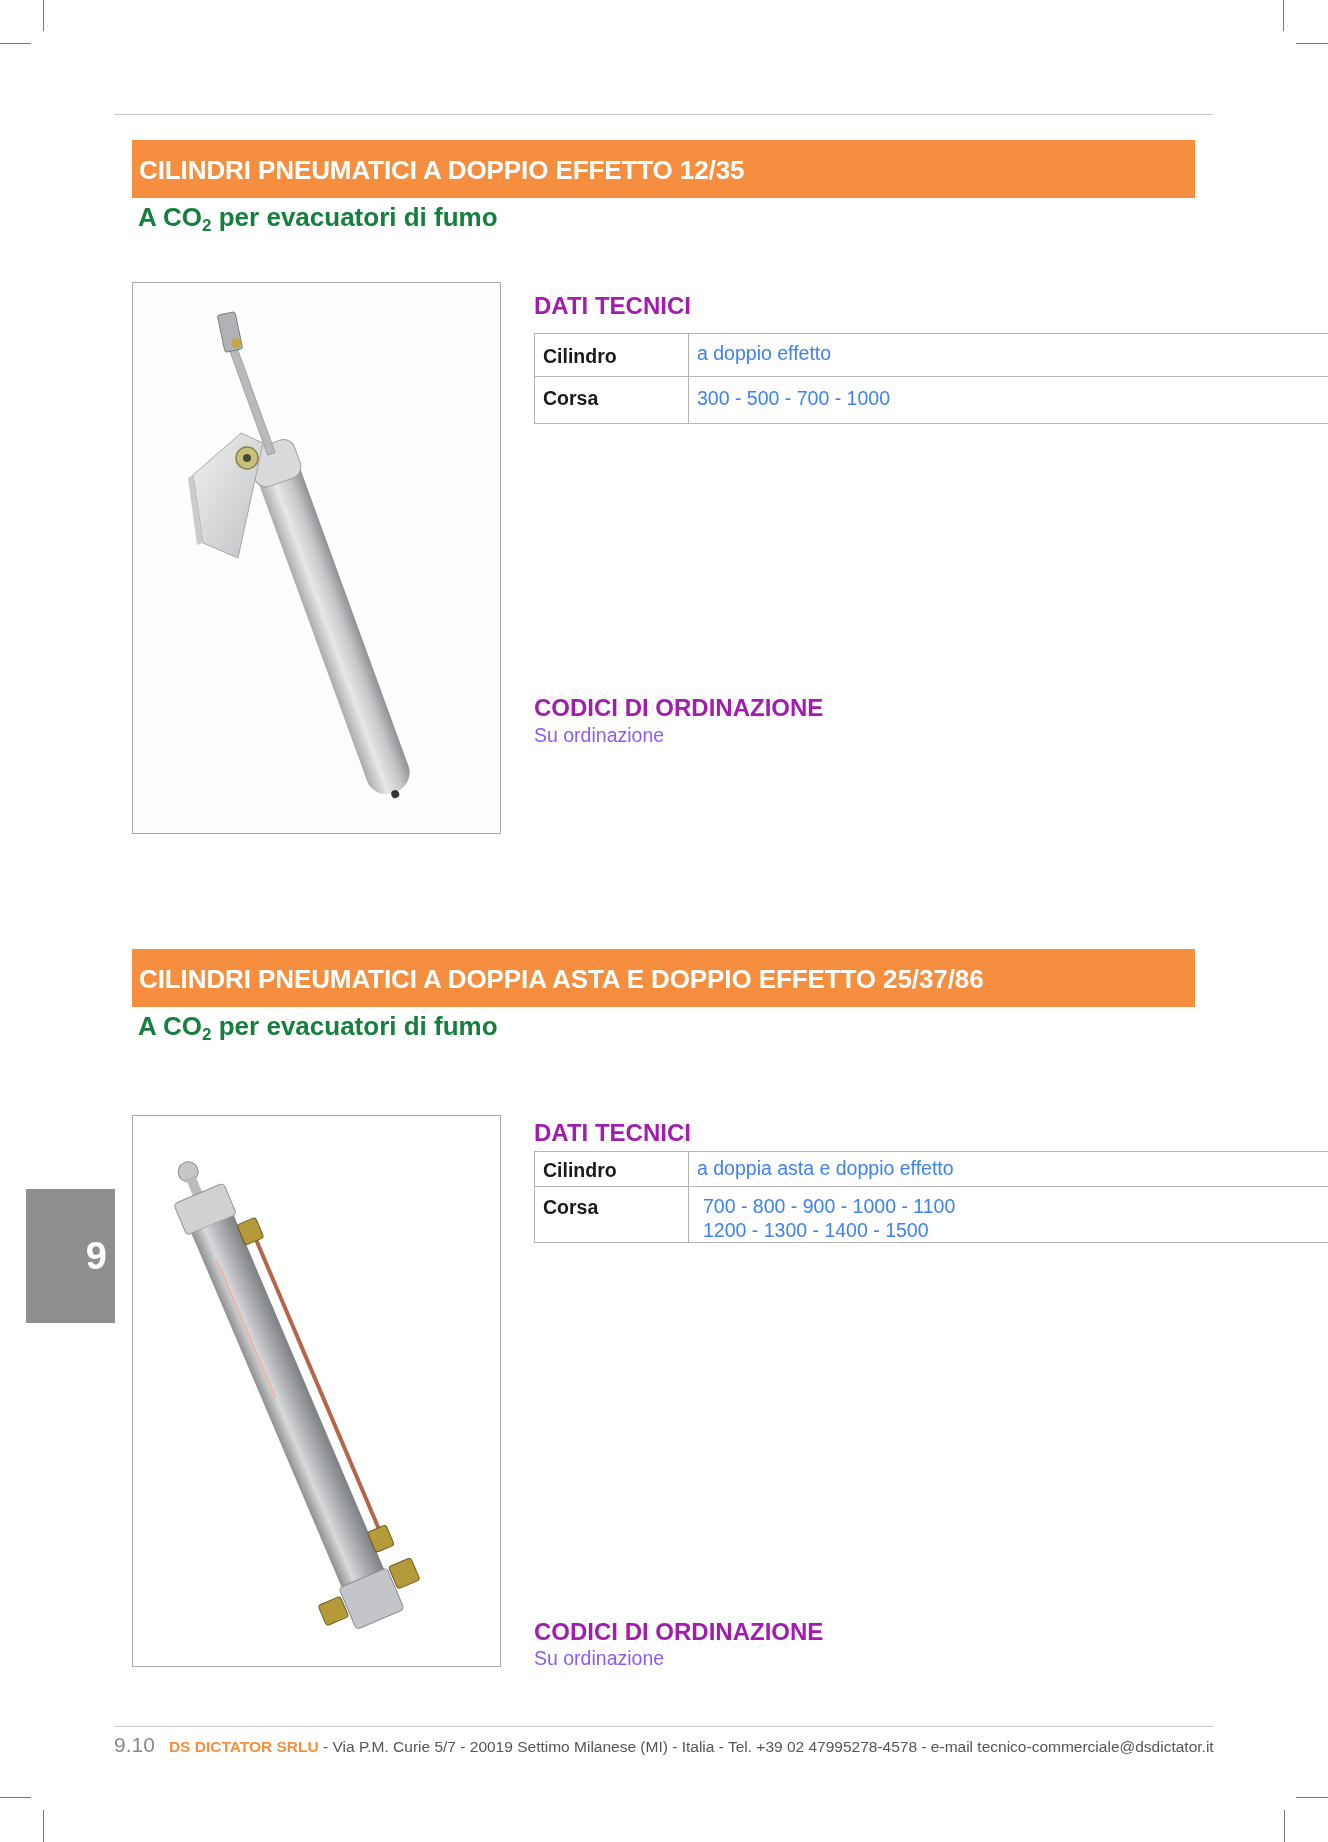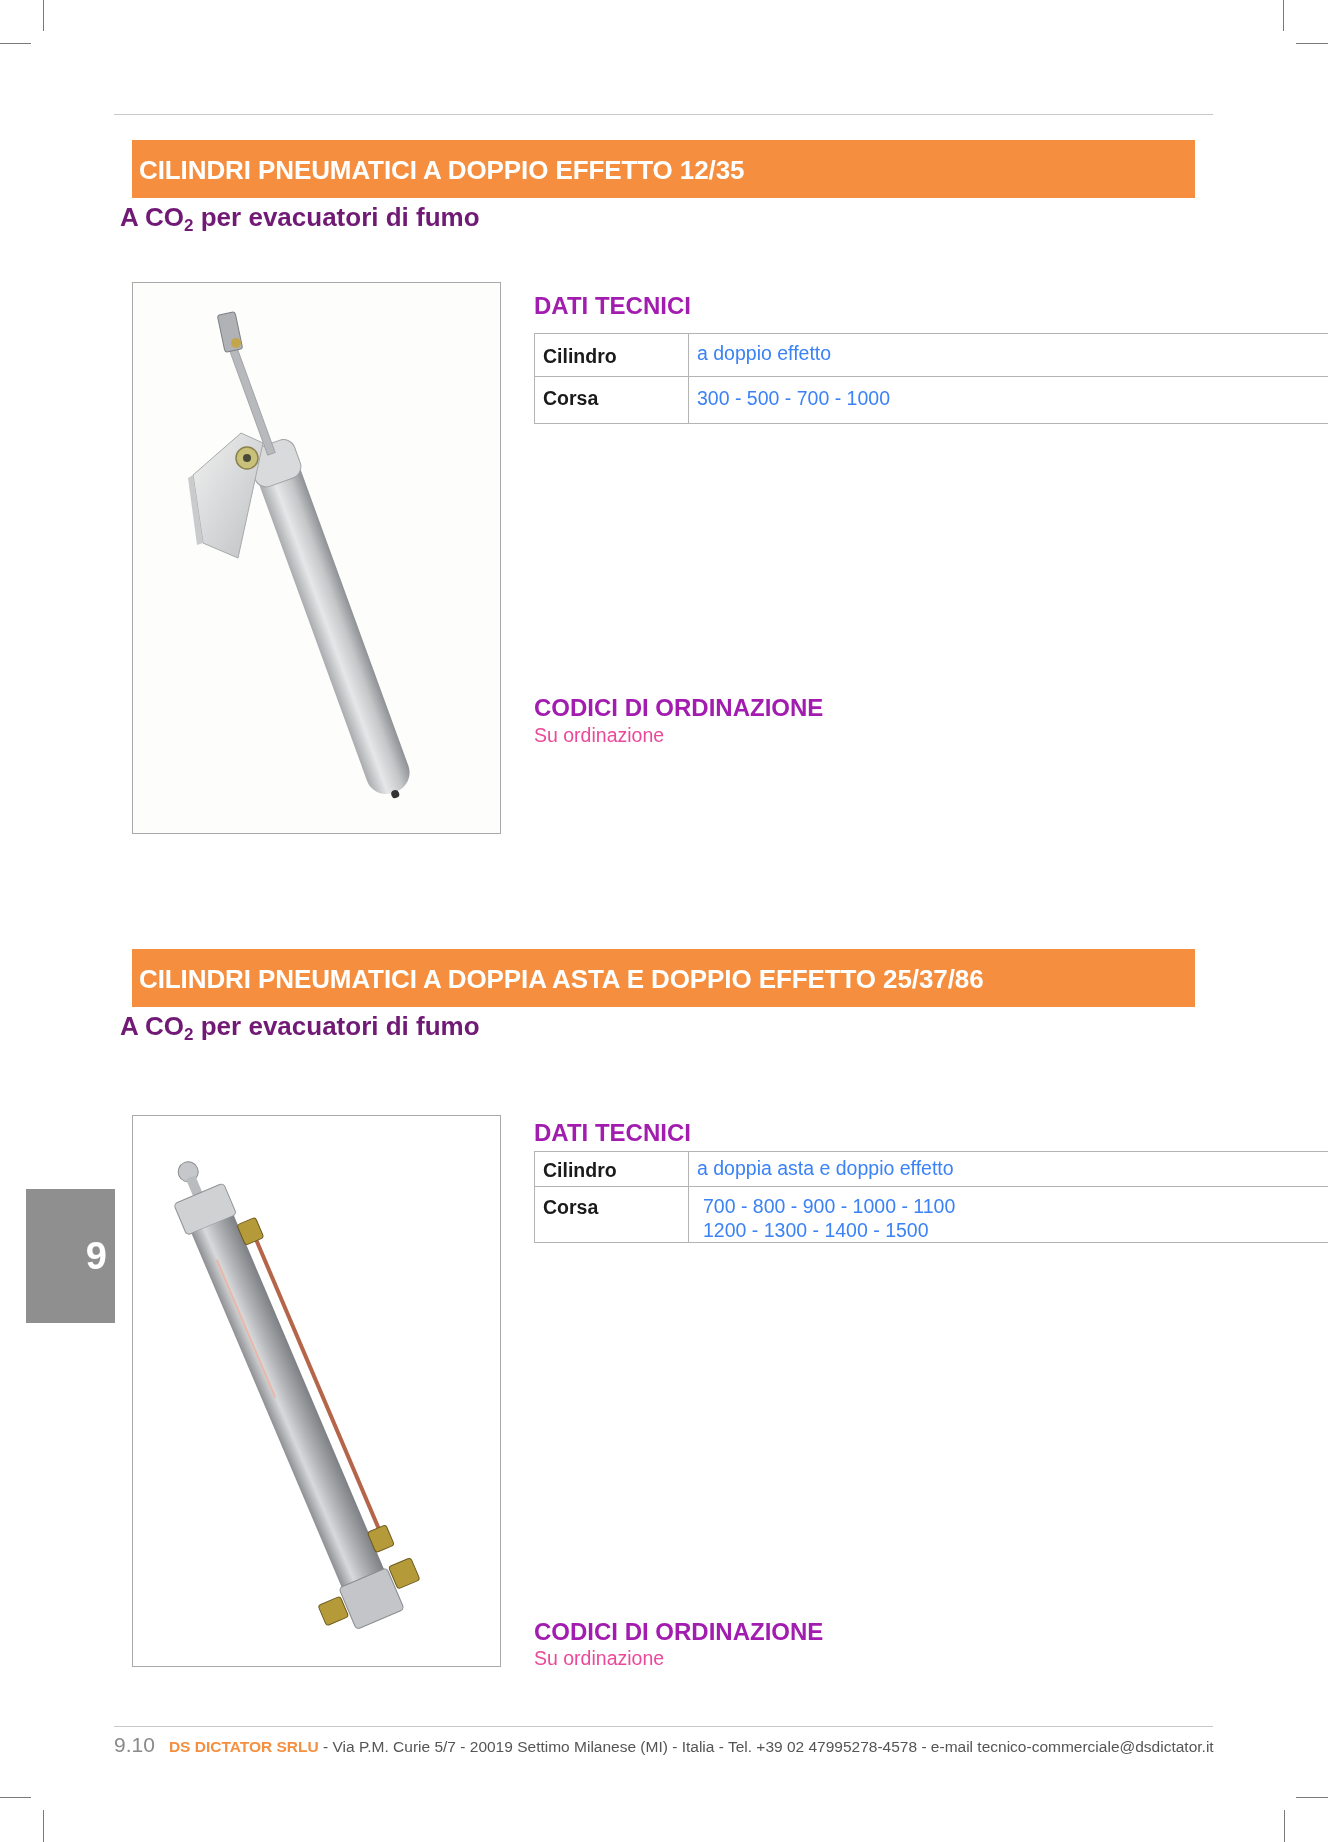--- a/index.html
+++ b/index.html
@@ -4,32 +4,32 @@
   <style>
     html, body { margin: 0; padding: 0; background: #ffffff; }
     body { width: 1328px; height: 1842px; position: relative; overflow: hidden;
            font-family: "Liberation Sans", "DejaVu Sans", sans-serif; color: #1a1a1a; }
     .crop { position: absolute; background: #7a7a7a; }
     .rule { position: absolute; height: 1px; background: #c8c8c8; }
 
     .banner { position: absolute; left: 132px; width: 1063px; height: 58px; background: #f58f3f; }
     .banner-title { position: absolute; left: 7px; top: 0; height: 66px; line-height: 60px;
                     color: #ffffff; font-weight: bold; font-size: 26px; white-space: nowrap; letter-spacing: -0.1px; }
-    .subtitle { position: absolute; left: 120px; font-weight: bold; font-size: 26px; color: #701a75; white-space: nowrap; }
+    .subtitle { position: absolute; left: 138px; font-weight: bold; font-size: 26px; color: #15803d; white-space: nowrap; }
     .subtitle sub { font-size: 17px; vertical-align: -5px; line-height: 0; }
 
     .photo { position: absolute; left: 132px; width: 367px; border: 1px solid #a9a9a9; background: #fdfdfc; overflow: hidden; }
     .photo svg { display: block; }
 
     .sec-head { position: absolute; left: 534px; font-weight: bold; font-size: 24px; color: #a21caf; white-space: nowrap; }
     .spec { position: absolute; left: 534px; width: 797px; border-collapse: collapse; font-size: 19.5px; }
     .spec td { border: 1.5px solid #b4b4b4; padding: 0 8px; vertical-align: top; }
     .spec td.k { width: 137px; font-weight: bold; }
     .spec td.v { color: #3b82f6; }
-    .order-text { position: absolute; left: 534px; font-size: 19.5px; color: #ec4899; white-space: nowrap; }
+    .order-text { position: absolute; left: 534px; font-size: 19.5px; color: #8b5cf6; white-space: nowrap; }
 
     .chapter-tab { position: absolute; left: 26px; top: 1189px; width: 89px; height: 134px; background: #8f8f8f; }
     .chapter-num { position: absolute; right: 8px; top: 48px; color: #fff; font-weight: bold; font-size: 38px; line-height: 38px; }
 
     .footer { position: absolute; left: 114px; top: 1733px; white-space: nowrap; font-size: 15.5px; color: #555; }
     .footer .pg { font-size: 21px; color: #8a8a8a; margin-right: 14px; }
     .footer .co { color: #f58f3f; font-weight: bold; }
   </style>
 </head>
 <body>

